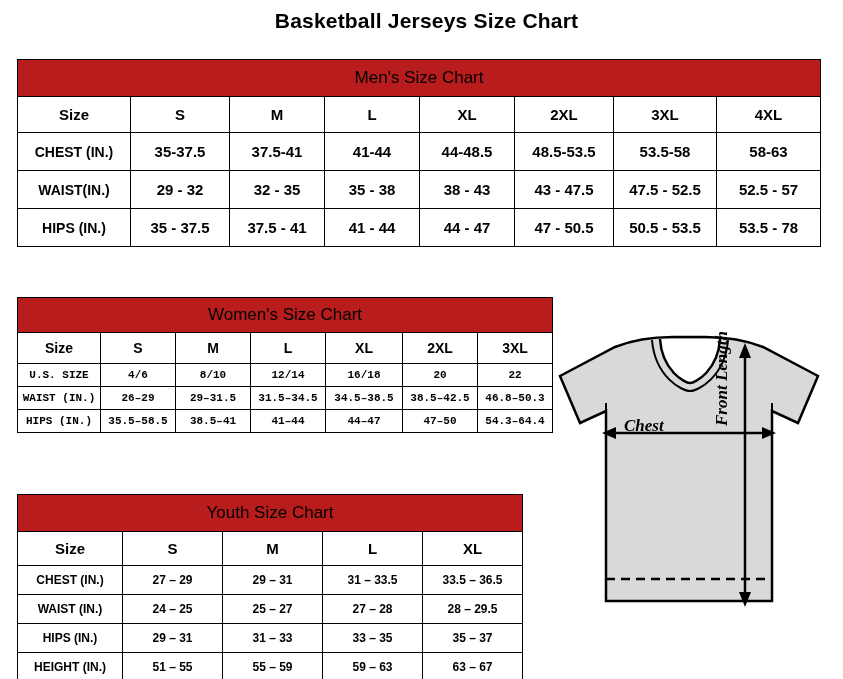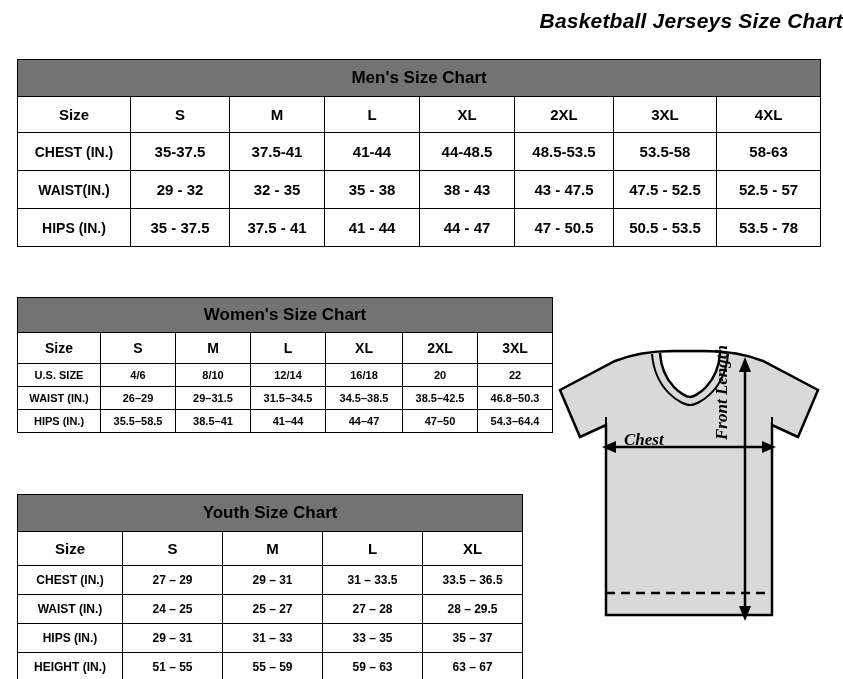--- a/index.html
+++ b/index.html
@@ -9,42 +9,41 @@
   }
   body {
     width: 843px;
     height: 679px;
     font-family: "Liberation Sans", sans-serif;
     color: #000000;
     position: relative;
     overflow: hidden;
   }
   #page-title {
-    text-align: right;
+    text-align: center;
     font-size: 21px;
     font-weight: bold;
     margin: 9px 0 0 10px;
     letter-spacing: 0.2px;
-    font-style: italic;
   }
   table {
     border-collapse: collapse;
     table-layout: fixed;
   }
   td, th {
     border: 1px solid #000000;
     text-align: center;
     vertical-align: middle;
     font-weight: bold;
     background: #ffffff;
   }
   .banner td {
-    background: #737373;
+    background: #b91c1c;
     font-size: 17px;
-    font-weight: bold;
+    font-weight: normal;
     padding: 8px 0;
   }
   
   #mens-table {
     position: absolute;
     left: 17px;
     top: 59px;
     width: 803px;
   }
   #mens-table .hdr td { font-size: 15px; padding: 9px 0; }
@@ -52,38 +51,38 @@
   #mens-table .row td.lbl { font-size: 14px; }
   
   #womens-table {
     position: absolute;
     left: 17px;
     top: 297px;
     width: 535px;
   }
   #womens-table .banner td { font-size: 17px; padding: 7px 0; }
   #womens-table .hdr td { font-size: 14px; padding: 7px 0; }
-  #womens-table .row td { font-size: 11px; padding: 5px 0; }
+  #womens-table .row td { font-size: 11px; padding: 5px 0; font-family: Liberation Mono, monospace; }
   #womens-table .row td.lbl { font-size: 11px; }
   
   #youth-table {
     position: absolute;
     left: 17px;
     top: 494px;
     width: 505px;
   }
   #youth-table .banner td { font-size: 17px; padding: 8px 17px; }
   #youth-table .hdr td { font-size: 15px; padding: 8px 0; }
   #youth-table .row td { font-size: 12px; padding: 7px 0; }
   #youth-table .row td.lbl { font-size: 12px; }
   
   #shirt-diagram {
     position: absolute;
     left: 540px;
-    top: 345px;
+    top: 331px;
     width: 295px;
     height: 325px;
   }
   #shirt-diagram svg { display: block; }
   .diag-label {
     position: absolute;
     font-weight: bold;
     font-style: italic;
     font-size: 17px;
     font-family: "Liberation Serif", serif;

